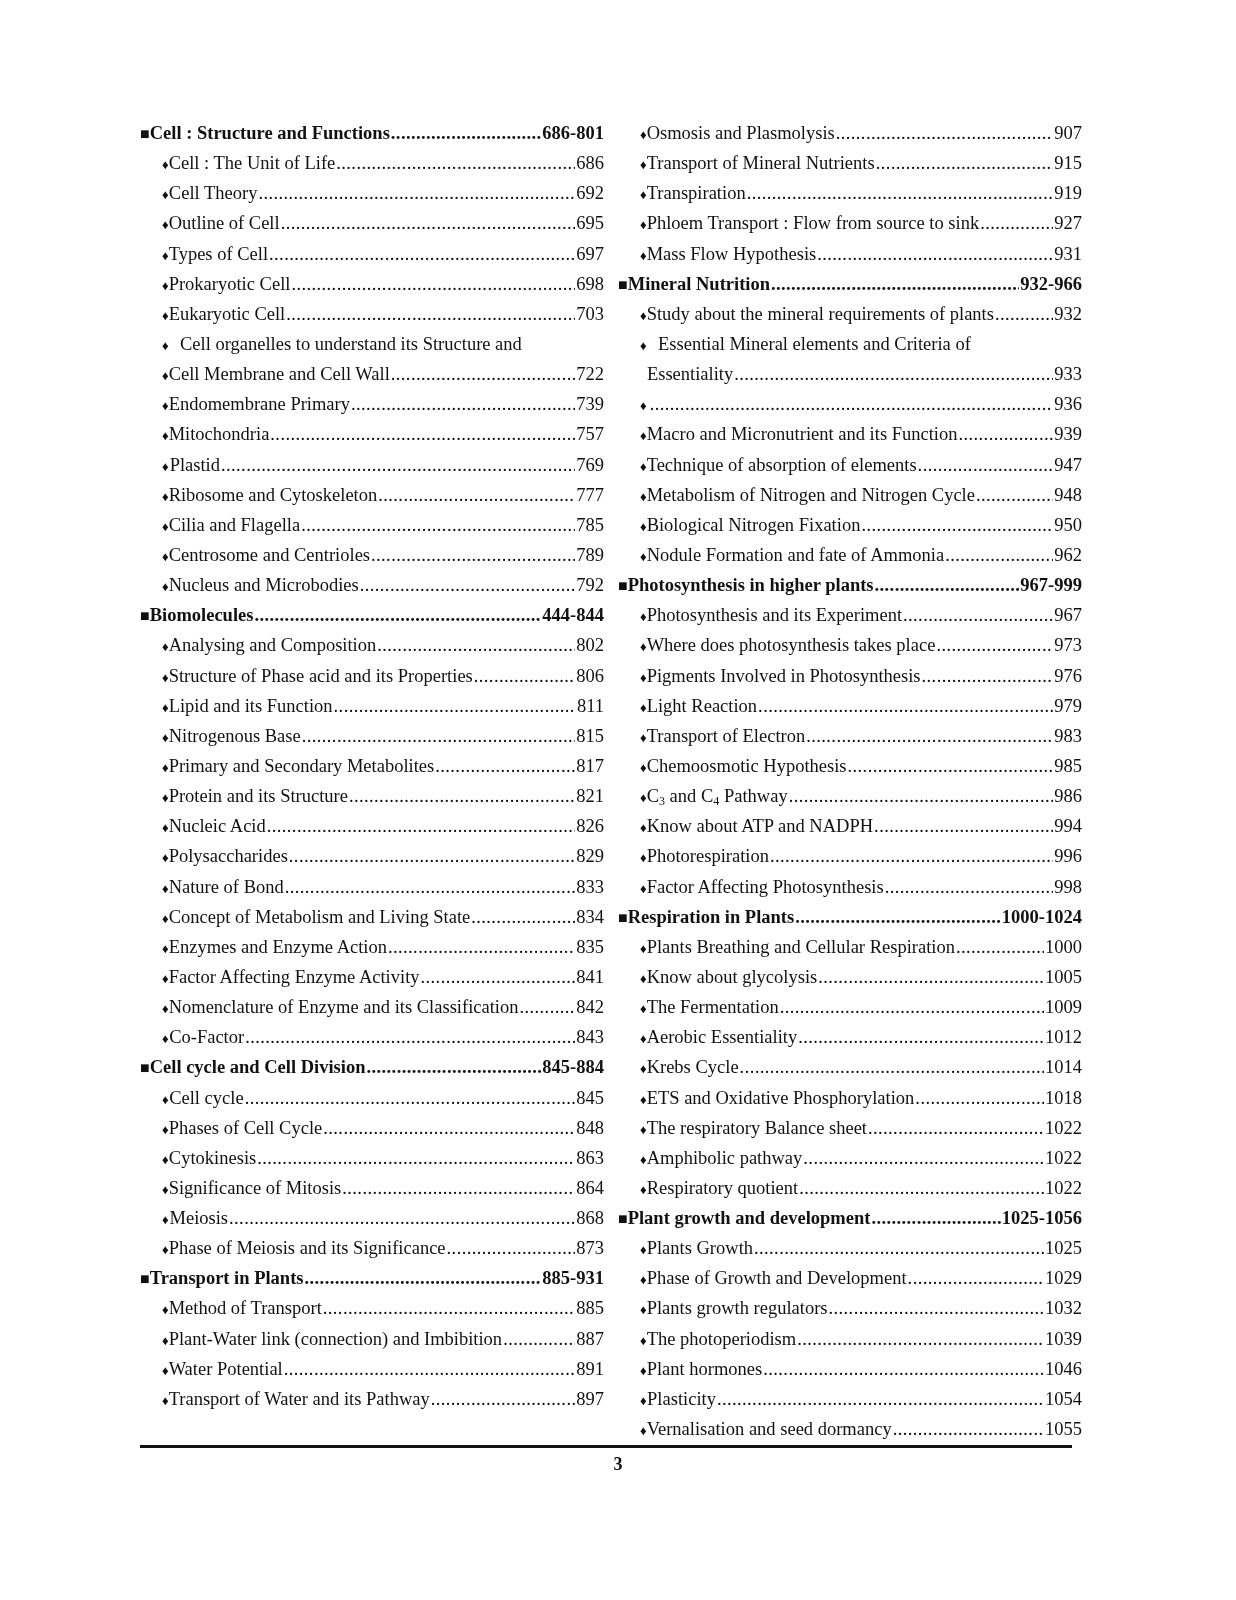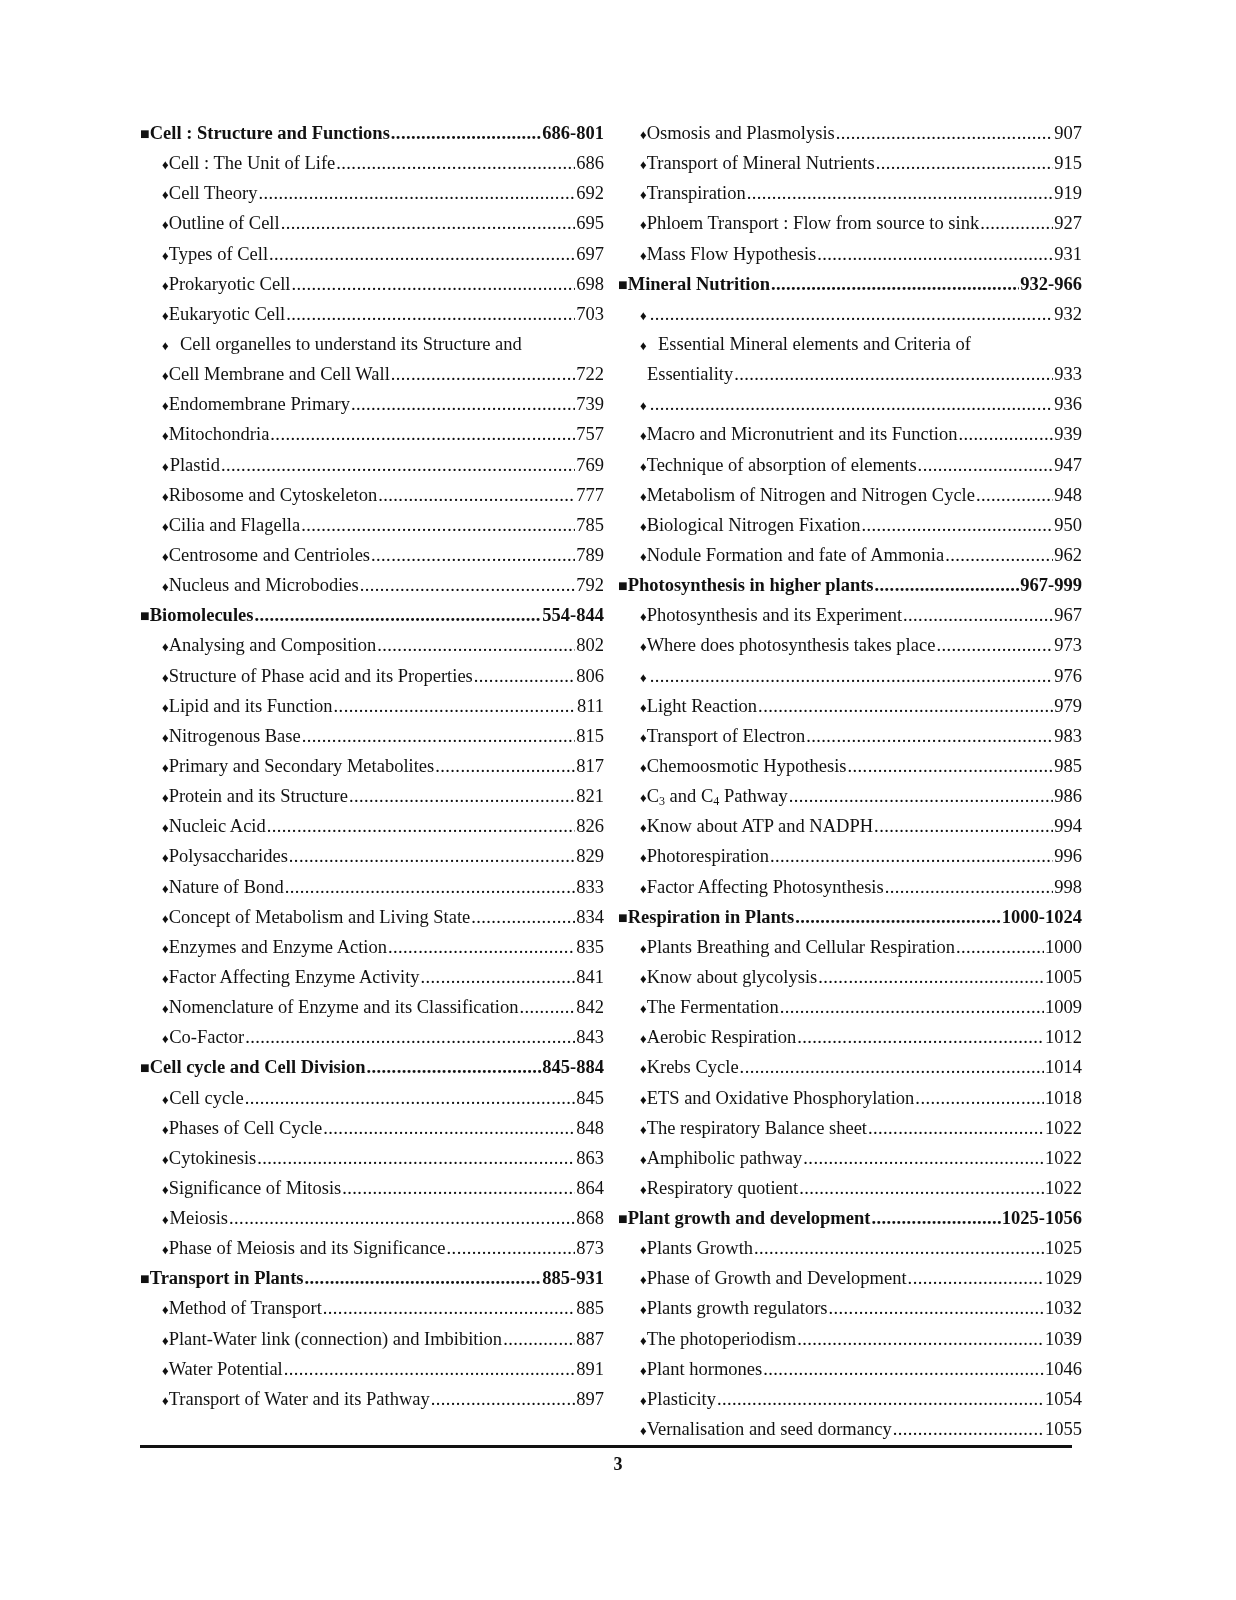--- a/index.html
+++ b/index.html
@@ -120,21 +120,21 @@
         <div class="row item">
           <span class="mk">♦</span>
           <span class="lbl">Nucleus and Microbodies</span>
           <span class="dots"></span>
           <span class="pg">792</span>
         </div>
         <div class="row head">
           <span class="mk">■</span>
           <span class="lbl">Biomolecules</span>
           <span class="dots"></span>
-          <span class="pg">554-844</span>
+          <span class="pg">444-844</span>
         </div>
         <div class="row item">
           <span class="mk">♦</span>
           <span class="lbl">Analysing and Composition</span>
           <span class="dots"></span>
           <span class="pg">802</span>
         </div>
         <div class="row item">
           <span class="mk">♦</span>
           <span class="lbl">Structure of Phase acid and its Properties</span>
@@ -319,20 +319,21 @@
           <span class="pg">931</span>
         </div>
         <div class="row head">
           <span class="mk">■</span>
           <span class="lbl">Mineral Nutrition</span>
           <span class="dots"></span>
           <span class="pg">932-966</span>
         </div>
         <div class="row item">
           <span class="mk">♦</span>
+          <span class="lbl">Study about the mineral requirements of plants</span>
           <span class="dots"></span>
           <span class="pg">932</span>
         </div>
         <div class="row item">
           <span class="mk">♦</span>
           <span class="lbl">Essential Mineral elements and Criteria of</span>
         </div>
         <div class="row cont">
           <span class="mk"></span>
           <span class="lbl">Essentiality</span>
@@ -387,20 +388,21 @@
           <span class="pg">967</span>
         </div>
         <div class="row item">
           <span class="mk">♦</span>
           <span class="lbl">Where does photosynthesis takes place</span>
           <span class="dots"></span>
           <span class="pg">973</span>
         </div>
         <div class="row item">
           <span class="mk">♦</span>
+          <span class="lbl">Pigments Involved in Photosynthesis</span>
           <span class="dots"></span>
           <span class="pg">976</span>
         </div>
         <div class="row item">
           <span class="mk">♦</span>
           <span class="lbl">Light Reaction</span>
           <span class="dots"></span>
           <span class="pg">979</span>
         </div>
         <div class="row item">
@@ -458,21 +460,21 @@
           <span class="pg">1005</span>
         </div>
         <div class="row item">
           <span class="mk">♦</span>
           <span class="lbl">The Fermentation</span>
           <span class="dots"></span>
           <span class="pg">1009</span>
         </div>
         <div class="row item">
           <span class="mk">♦</span>
-          <span class="lbl">Aerobic Respiration</span>
+          <span class="lbl">Aerobic Essentiality</span>
           <span class="dots"></span>
           <span class="pg">1012</span>
         </div>
         <div class="row item">
           <span class="mk">♦</span>
           <span class="lbl">Krebs Cycle</span>
           <span class="dots"></span>
           <span class="pg">1014</span>
         </div>
         <div class="row item">

